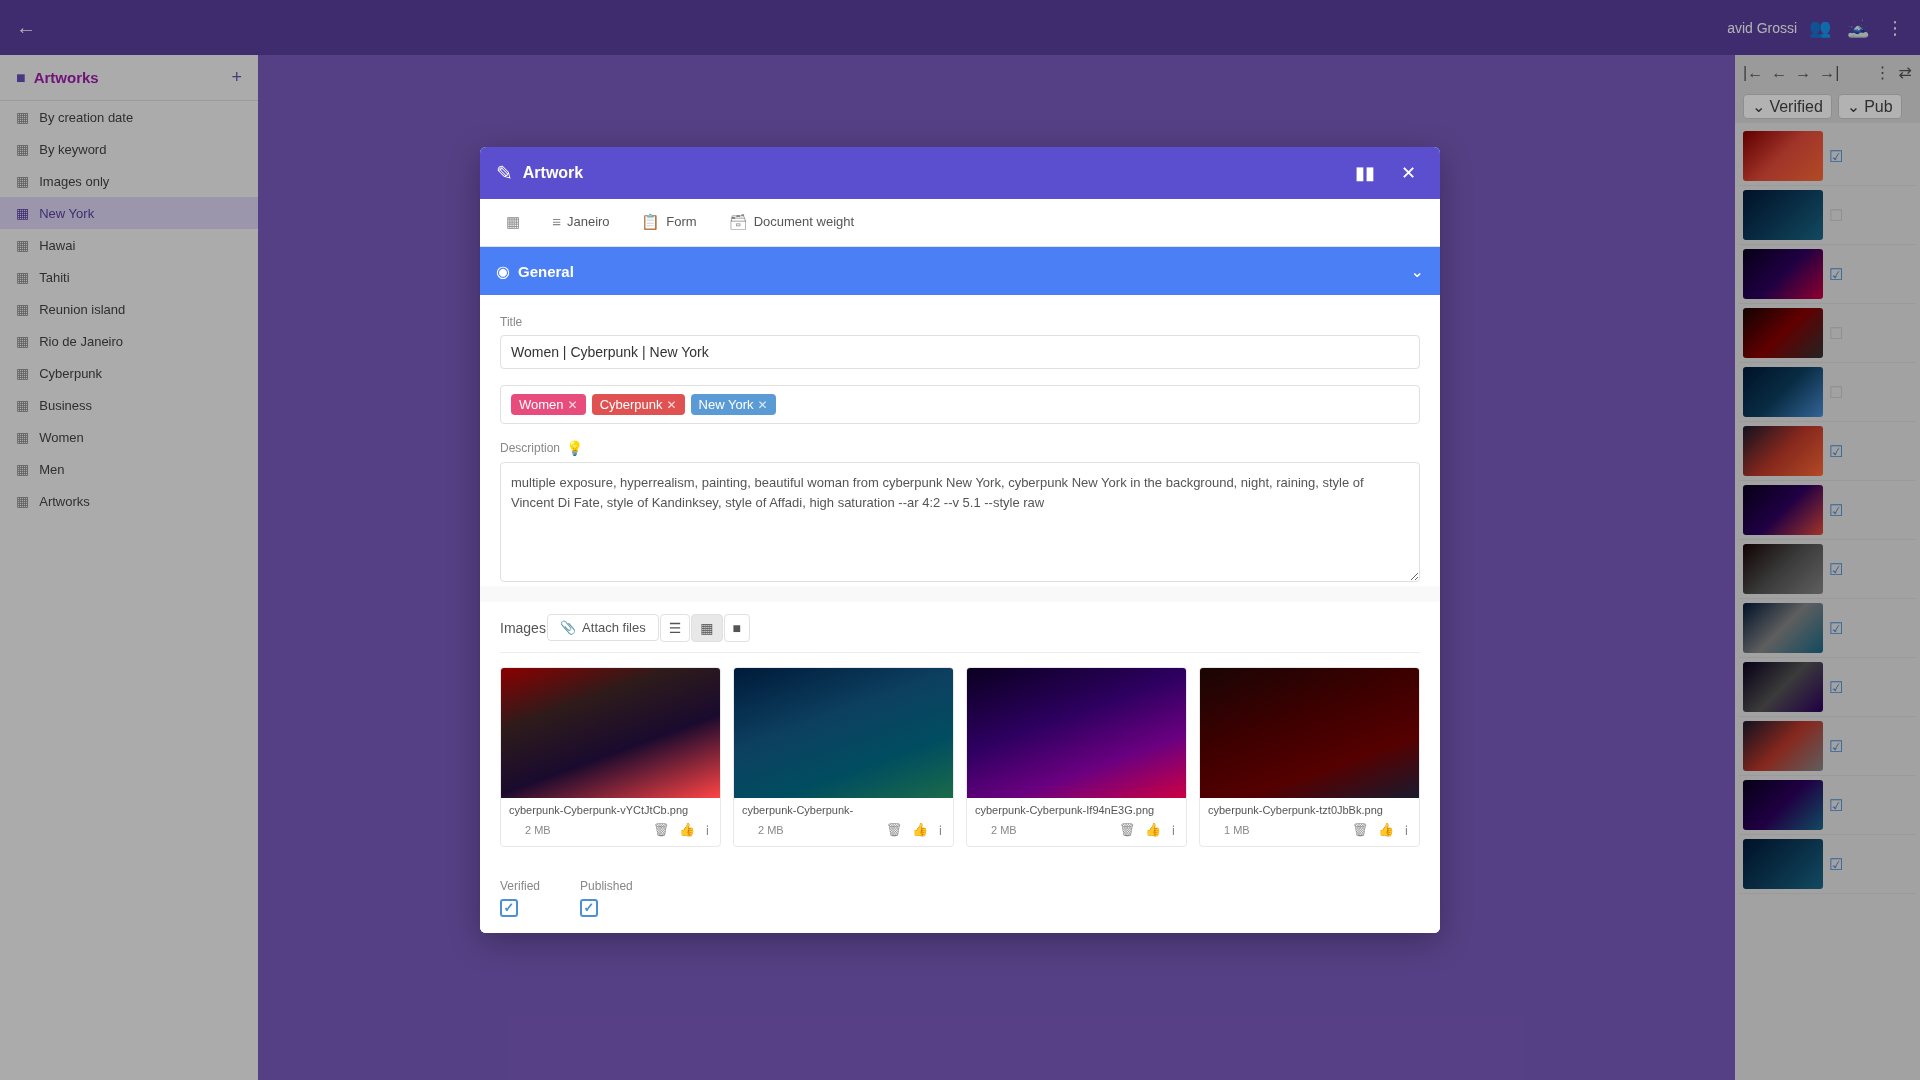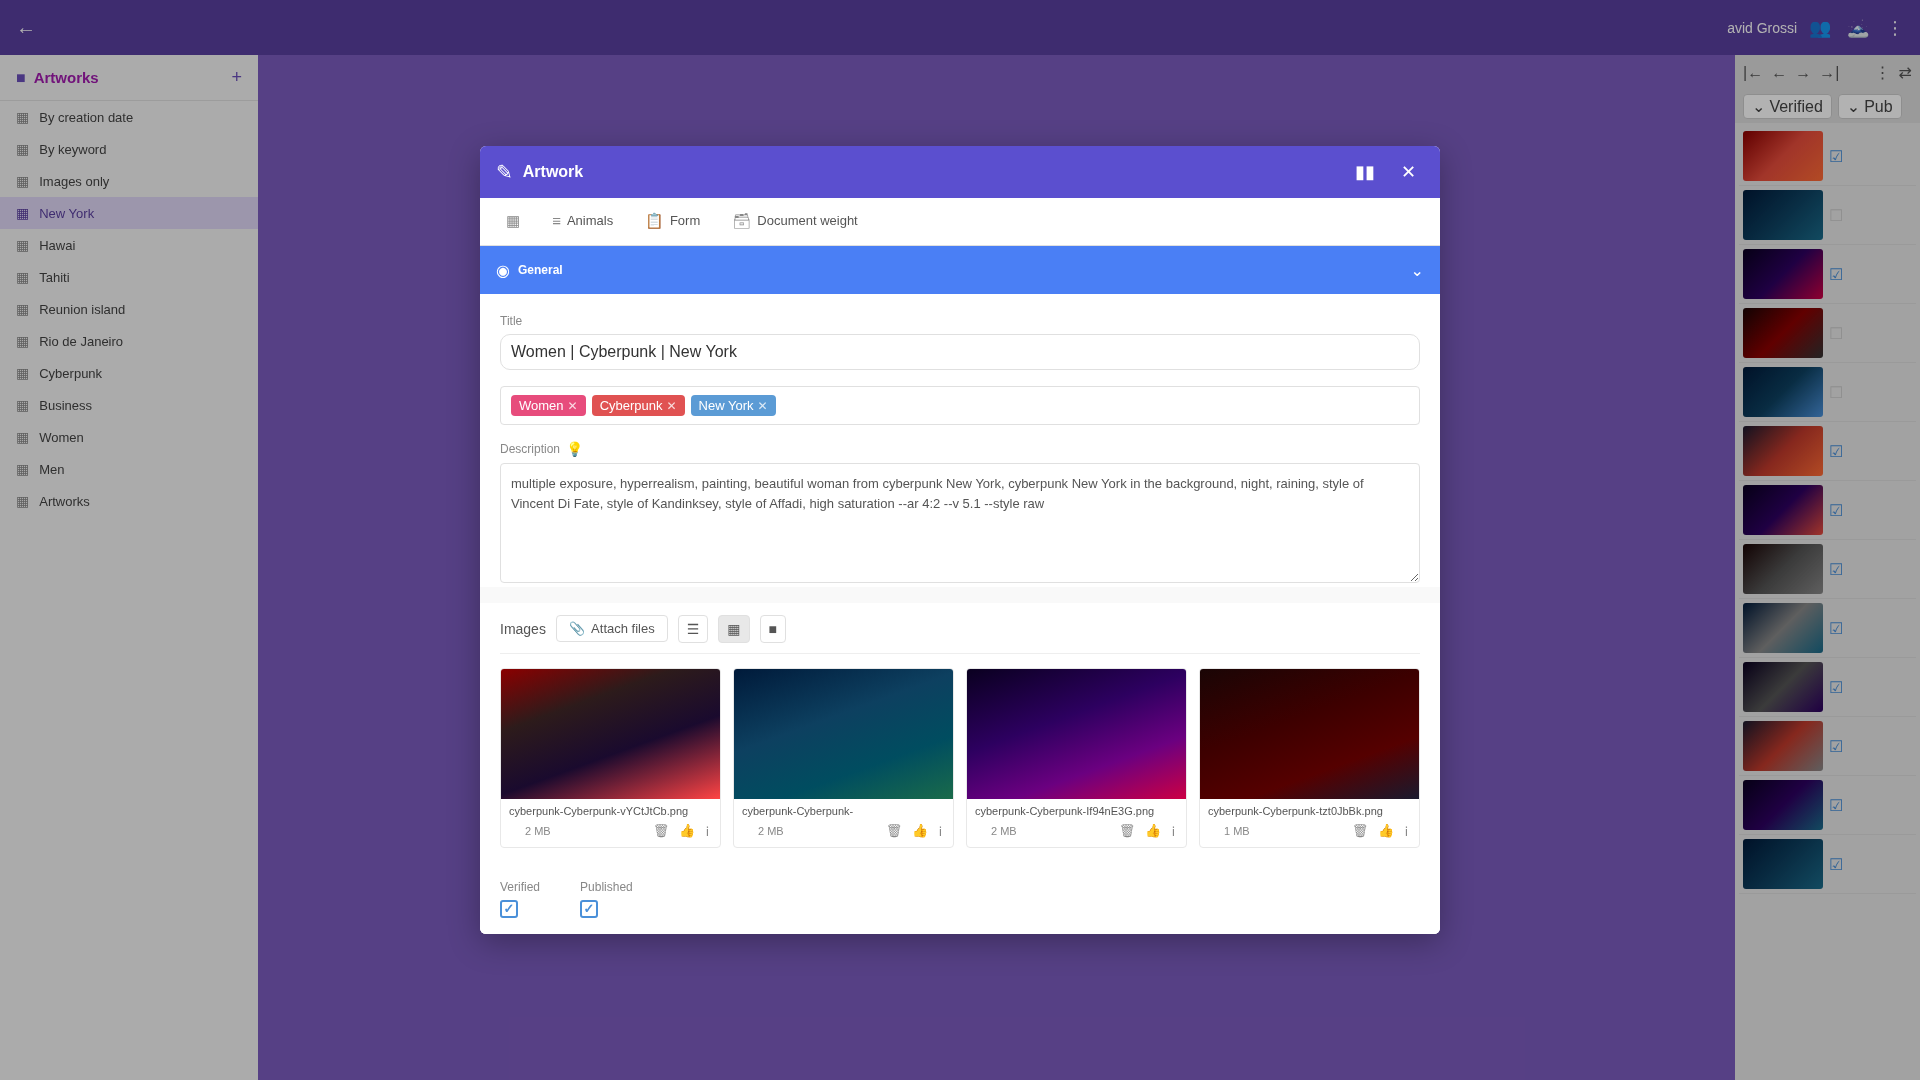--- a/index.html
+++ b/index.html
@@ -48,45 +48,45 @@
     .modal-tabs { display: flex; align-items: center; border-bottom: 1px solid #e0e0e0; padding: 0 12px; height: 48px; gap: 4px; background: white; }
     .modal-tab { display: flex; align-items: center; gap: 6px; padding: 0 14px; height: 100%; font-size: 13px; color: #555; cursor: pointer; border-bottom: 2px solid transparent; }
     .modal-tab-icon { font-size: 15px; color: #888; }
 
     
     .modal-body { flex: 1; overflow-y: auto; padding: 0; background: #f9f9f9; }
 
     
     .section-header { background: #4a7ff5; display: flex; align-items: center; padding: 0 16px; height: 48px; cursor: pointer; }
     .section-header-icon { color: white; font-size: 16px; margin-right: 8px; }
-    .section-header-title { color: white; font-size: 12px; font-weight: 600; text-align: center; }
+    .section-header-title { color: white; font-size: 15px; font-weight: 600; text-align: center; }
     .section-header-chevron { margin-left: auto; color: white; font-size: 16px; }
 
     
     .form-area { padding: 20px 20px 0 20px; background: white; }
     .field-group { margin-bottom: 16px; }
     .field-label { font-size: 12px; color: #888; margin-bottom: 6px; font-weight: 500; }
-    .field-input { width: 100%; border: 1px solid #e0e0e0; border-radius: 10px; padding: 8px 10px; font-size: 16px; color: #333; outline: none; }
+    .field-input { width: 100%; border: 1px solid #e0e0e0; border-radius: 4px; padding: 8px 10px; font-size: 14px; color: #333; outline: none; }
 
     
     .tags-container { display: flex; flex-wrap: wrap; gap: 6px; border: 1px solid #e0e0e0; border-radius: 4px; padding: 8px 10px; min-height: 38px; }
     .tag { display: flex; align-items: center; gap: 4px; border-radius: 4px; padding: 3px 8px; font-size: 13px; color: white; cursor: default; }
     .tag-remove { cursor: pointer; font-size: 12px; opacity: 0.8; }
     .tag-women { background: #e74c7c; }
     .tag-cyberpunk { background: #e05252; }
     .tag-newyork { background: #5b9bd5; }
 
     
     .desc-label { display: flex; align-items: center; gap: 6px; font-size: 12px; color: #888; margin-bottom: 6px; font-weight: 500; }
     .desc-hint { color: #7cb842; font-size: 14px; }
     .desc-textarea { width: 100%; border: 1px solid #e0e0e0; border-radius: 4px; padding: 10px; font-size: 13px; color: #555; line-height: 1.5; min-height: 100px; resize: vertical; outline: none; font-family: inherit; }
 
     
     .images-section { background: white; margin-top: 12px; padding: 0 20px 16px; }
-    .images-toolbar { display: flex; align-items: center; gap: 10px; padding: 12px 0 10px; border-bottom: 1px solid #eee; }
+    .images-toolbar { display: flex; align-items: center; gap: 1px; padding: 12px 0 10px; border-bottom: 1px solid #eee; }
     .images-label { font-size: 14px; color: #555; font-weight: 500; }
     .attach-btn { display: flex; align-items: center; gap: 6px; border: 1px solid #e0e0e0; border-radius: 4px; padding: 5px 12px; font-size: 13px; color: #555; cursor: pointer; background: white; }
     .view-btn { border: 1px solid #e0e0e0; border-radius: 4px; padding: 5px 8px; cursor: pointer; background: white; color: #555; font-size: 14px; }
     .view-btn.active { background: #e8e8e8; }
 
     
     .image-grid { display: grid; grid-template-columns: repeat(4, 1fr); gap: 12px; padding-top: 14px; }
     .image-card { border: 1px solid #e8e8e8; border-radius: 4px; overflow: hidden; background: white; }
     .image-thumb { width: 100%; height: 130px; background: #555; display: flex; align-items: center; justify-content: center; overflow: hidden; }
     .image-info { padding: 6px 8px; }
@@ -275,21 +275,21 @@
       <button class="modal-btn">▮▮</button>
       <button class="modal-btn">✕</button>
     </div>
 
     <div class="modal-tabs">
       <div class="modal-tab">
         <span class="modal-tab-icon">▦</span>
       </div>
       <div class="modal-tab">
         <span class="modal-tab-icon">≡</span>
-        <span>Animals</span>
+        <span>Janeiro</span>
       </div>
       <div class="modal-tab">
         <span class="modal-tab-icon">📋</span>
         <span>Form</span>
       </div>
       <div class="modal-tab">
         <span class="modal-tab-icon">🗃</span>
         <span>Document weight</span>
       </div>
     </div>

